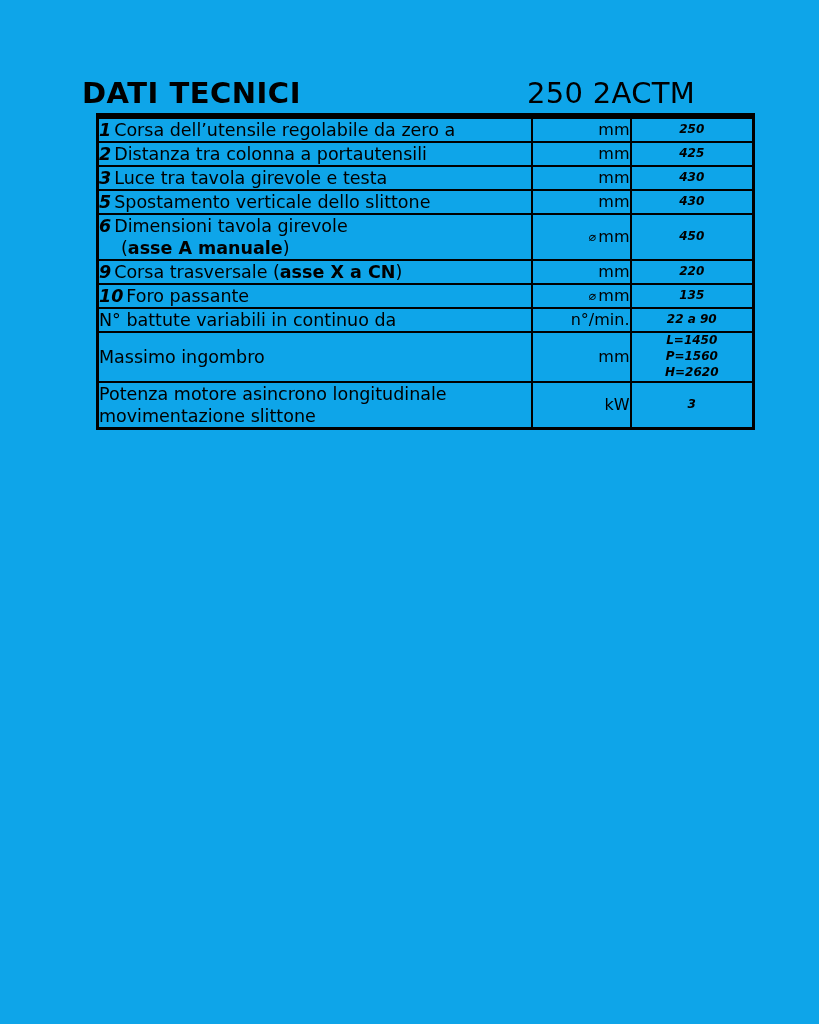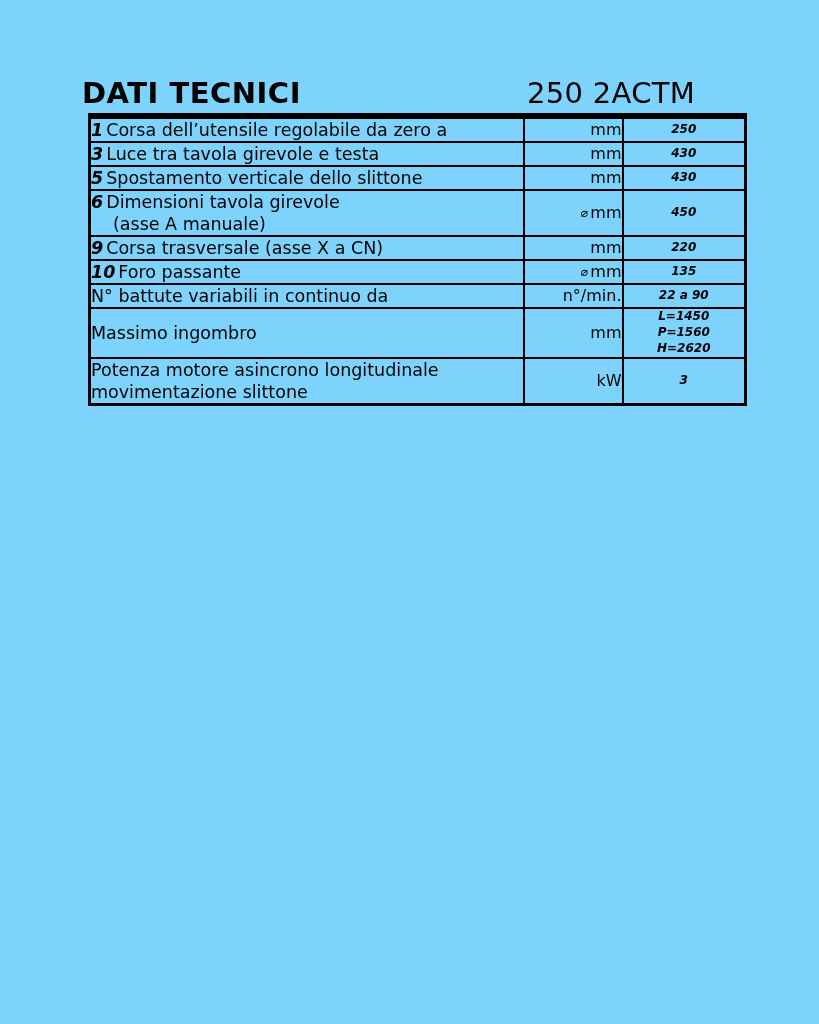--- a/index.html
+++ b/index.html
@@ -12,21 +12,21 @@
     height: 1024px;
     font-family: "DejaVu Sans", sans-serif;
     color: #000000;
     overflow: hidden;
   }
 
   .page {
     position: relative;
     width: 819px;
     height: 1024px;
-    background: #7dd3fc;
+    background: #0ea5e9;
   }
 
   
   .sheet-header {
     position: absolute;
     left: 82px;
     top: 72px;
     width: 656px;
     height: 36px;
     display: flex;
@@ -46,21 +46,21 @@
     font-size: 29px;
     font-weight: normal;
     letter-spacing: 0.3px;
     line-height: 1;
     white-space: nowrap;
   }
 
   
   .spec-table {
     position: absolute;
-    left: 88px;
+    left: 96px;
     top: 113px;
     width: 656px;
     border-collapse: collapse;
     table-layout: fixed;
     border-top: 6px solid #000;
     border-left: 3px solid #000;
     border-right: 3px solid #000;
     border-bottom: 3px solid #000;
     border-radius: 20px;
   }
@@ -108,21 +108,21 @@
     line-height: 1.32;
     white-space: nowrap;
   }
   .cell-value .vline { display: block; }
 
   .num {
     font-weight: bold;
     font-style: italic;
     padding-right: 3px;
   }
-  .bold { font-weight: normal; margin-top: 43px; }
+  .bold { font-weight: bold; margin-top: 43px; }
 </style>
 </head>
 <body>
 
 <div class="page">
 
   <div class="sheet-header">
     <span class="sheet-title">DATI TECNICI</span>
     <span class="sheet-model">250 2ACTM</span>
   </div>
@@ -139,20 +139,29 @@
             <div class="lines">
               <div><span class="num">1</span><span>Corsa dell’utensile regolabile da zero a</span></div>
             </div>
           </td>
           <td class="cell-unit"><span>mm</span></td>
           <td class="cell-value"><span>250</span></td>
         </tr>
         <tr>
           <td class="cell-desc">
             <div class="lines">
+              <div><span class="num">2</span><span>Distanza tra colonna a portautensili</span></div>
+            </div>
+          </td>
+          <td class="cell-unit"><span>mm</span></td>
+          <td class="cell-value"><span>425</span></td>
+        </tr>
+        <tr>
+          <td class="cell-desc">
+            <div class="lines">
               <div><span class="num">3</span><span>Luce tra tavola girevole e testa</span></div>
             </div>
           </td>
           <td class="cell-unit"><span>mm</span></td>
           <td class="cell-value"><span>430</span></td>
         </tr>
         <tr>
           <td class="cell-desc">
             <div class="lines">
               <div><span class="num">5</span><span>Spostamento verticale dello slittone</span></div>

